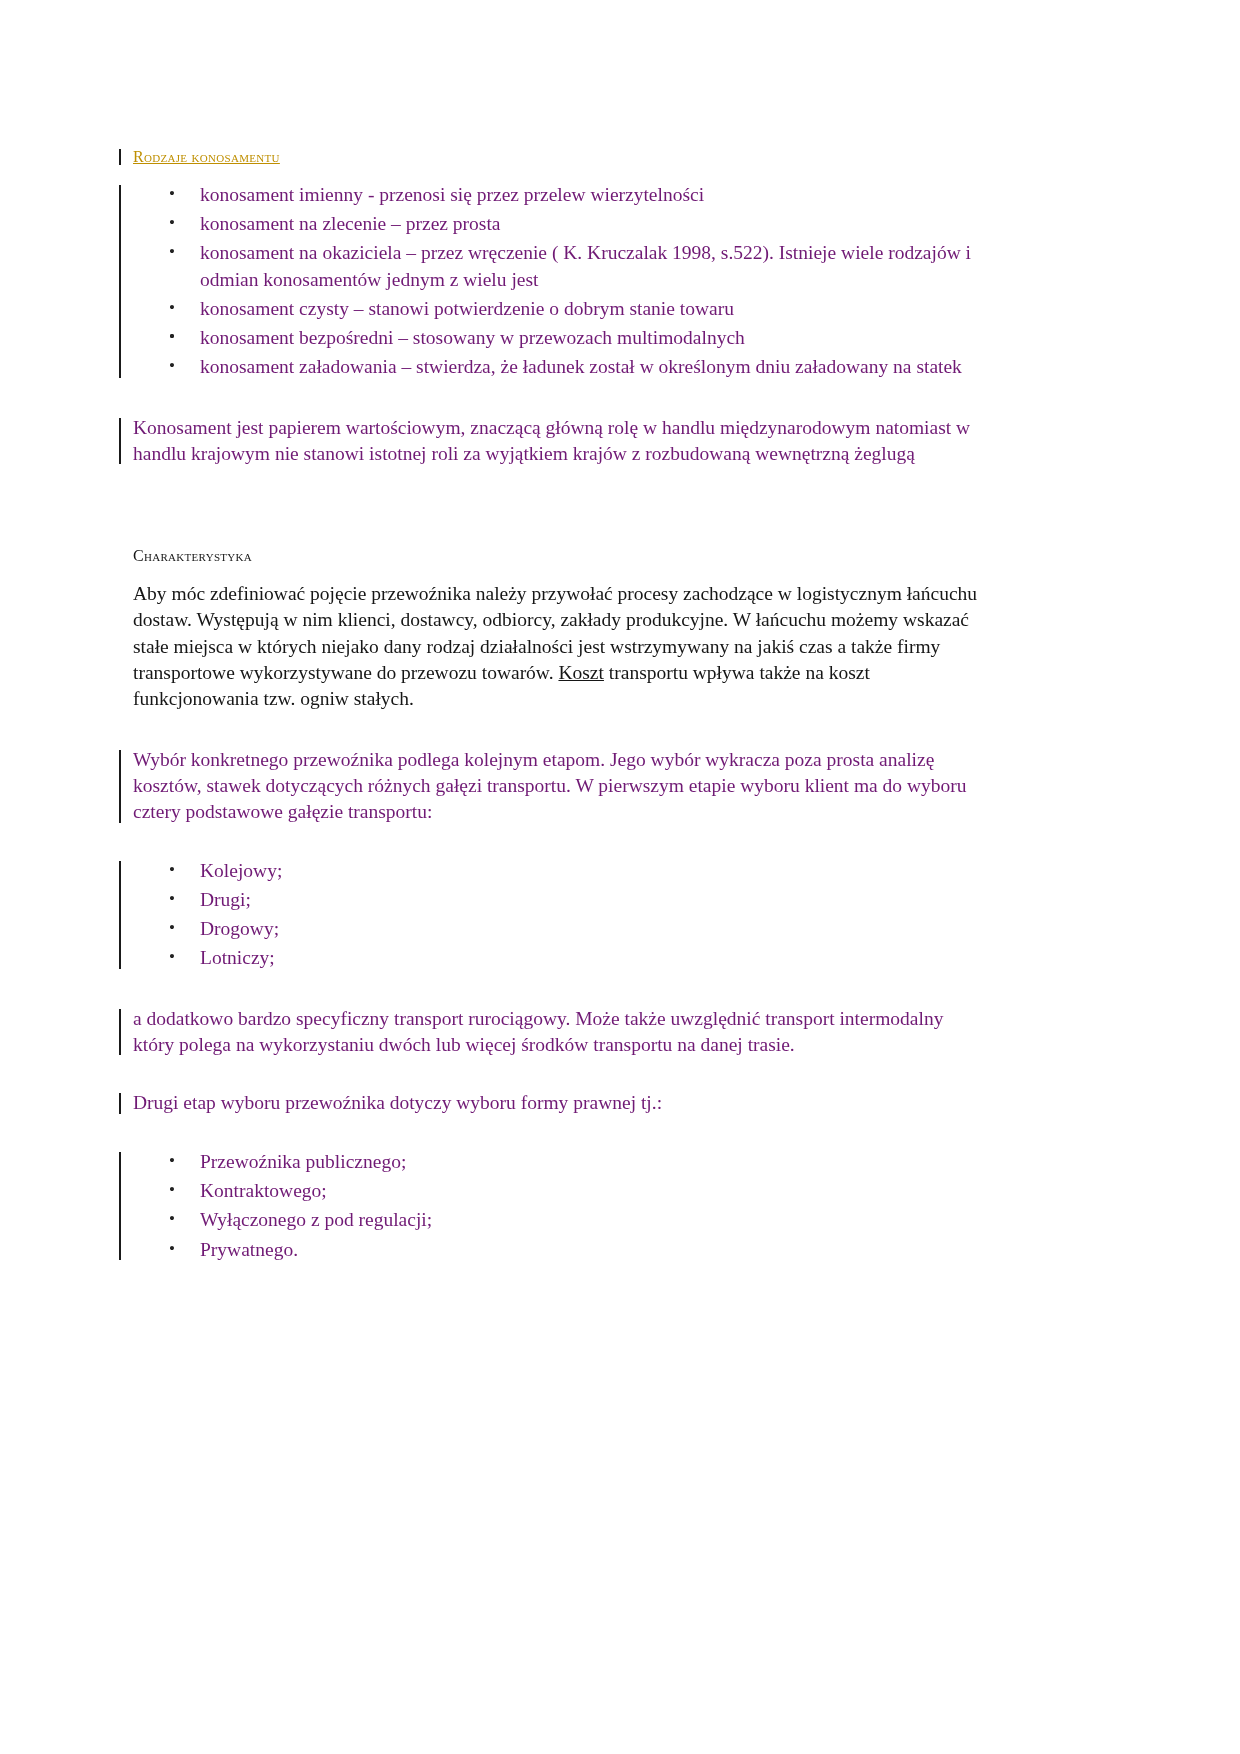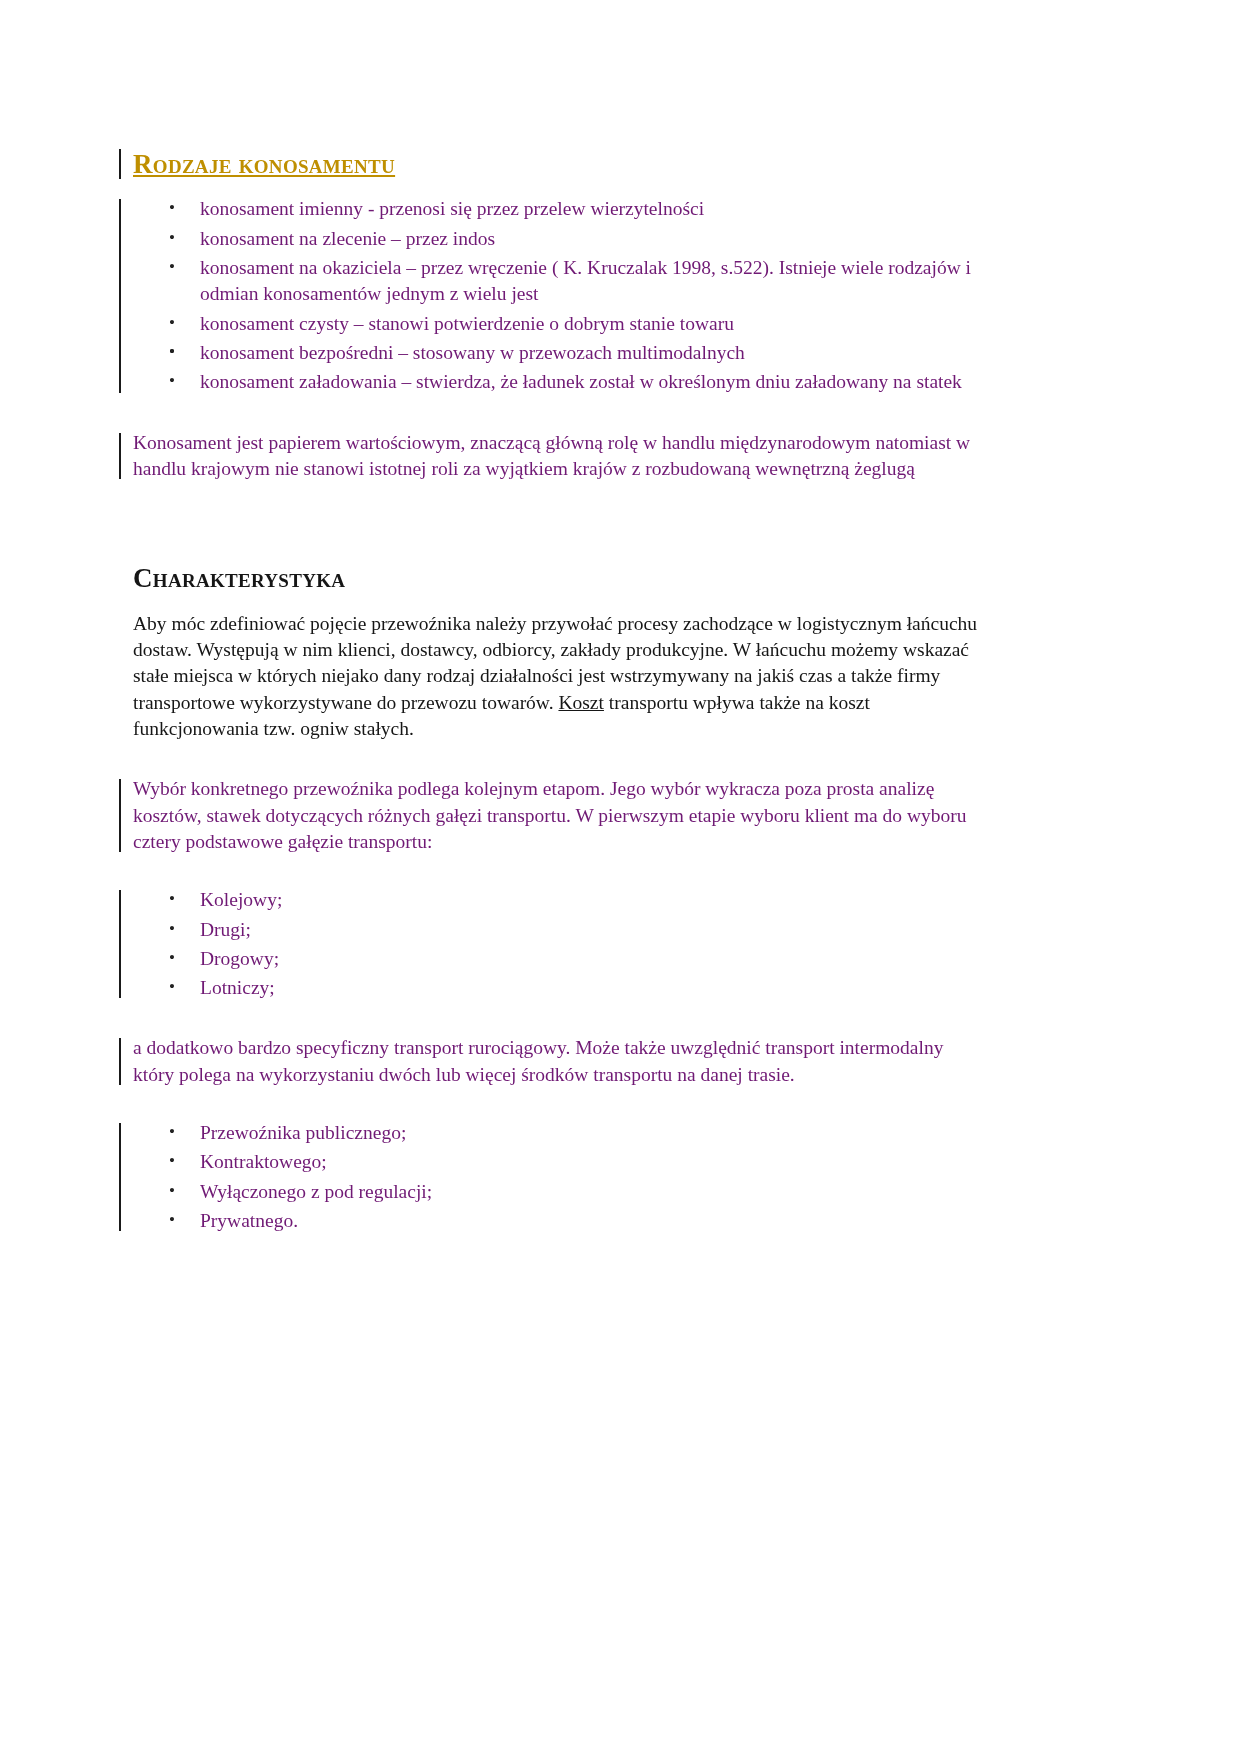--- a/index.html
+++ b/index.html
@@ -29,22 +29,22 @@
     top: 3px;
     bottom: 3px;
     width: 2px;
     background: #1a1a1a;
   }
   .gold {
     color: #701a75;
   }
   .heading {
     font-variant: small-caps;
-    font-weight: 700;
-    font-size: 27px;
+    font-weight: 400;
+    font-size: 16px;
     letter-spacing: 0.3px;
     margin: 0;
   }
   .gold-heading {
     color: #bf8f00;
     text-decoration: underline;
     margin-bottom: 12px;
   }
   .black-heading {
     color: #161616;
@@ -81,21 +81,21 @@
     <h2 class="heading gold-heading">Rodzaje konosamentu</h2>
   </div>
 
   <ul class="doc-list changed">
     <li>
       <span class="bullet">•</span>
       <span class="gold">konosament imienny - przenosi się przez przelew wierzytelności</span>
     </li>
     <li>
       <span class="bullet">•</span>
-      <span class="gold">konosament na zlecenie – przez indos</span>
+      <span class="gold">konosament na zlecenie – przez prosta</span>
     </li>
     <li>
       <span class="bullet">•</span>
       <span class="gold">konosament na okaziciela – przez wręczenie ( K. Kruczalak 1998, s.522). Istnieje wiele rodzajów i odmian konosamentów jednym z wielu jest</span>
     </li>
     <li>
       <span class="bullet">•</span>
       <span class="gold">konosament czysty – stanowi potwierdzenie o dobrym stanie towaru</span>
     </li>
     <li>
@@ -133,20 +133,21 @@
       <span class="gold">Drogowy;</span>
     </li>
     <li>
       <span class="bullet">•</span>
       <span class="gold">Lotniczy;</span>
     </li>
   </ul>
 
   <p class="para gold changed">a dodatkowo bardzo specyficzny transport rurociągowy. Może także uwzględnić transport intermodalny który polega na wykorzystaniu dwóch lub więcej środków transportu na danej trasie.</p>
 
+  <p class="para gold changed">Drugi etap wyboru przewoźnika dotyczy wyboru formy prawnej tj.:</p>
 
   <ul class="doc-list changed">
     <li>
       <span class="bullet">•</span>
       <span class="gold">Przewoźnika publicznego;</span>
     </li>
     <li>
       <span class="bullet">•</span>
       <span class="gold">Kontraktowego;</span>
     </li>

